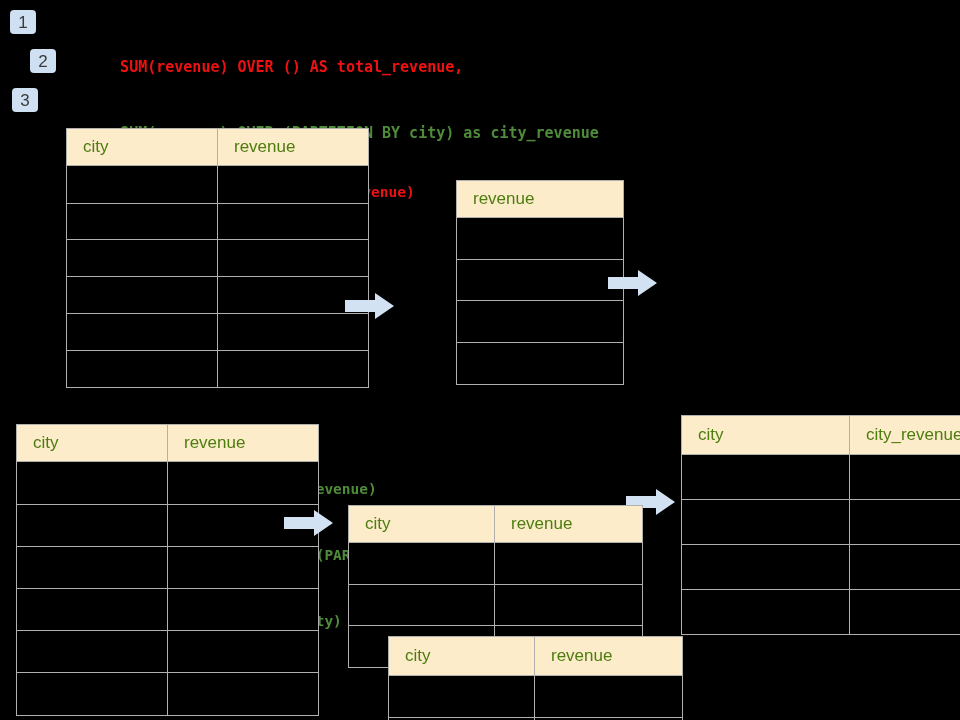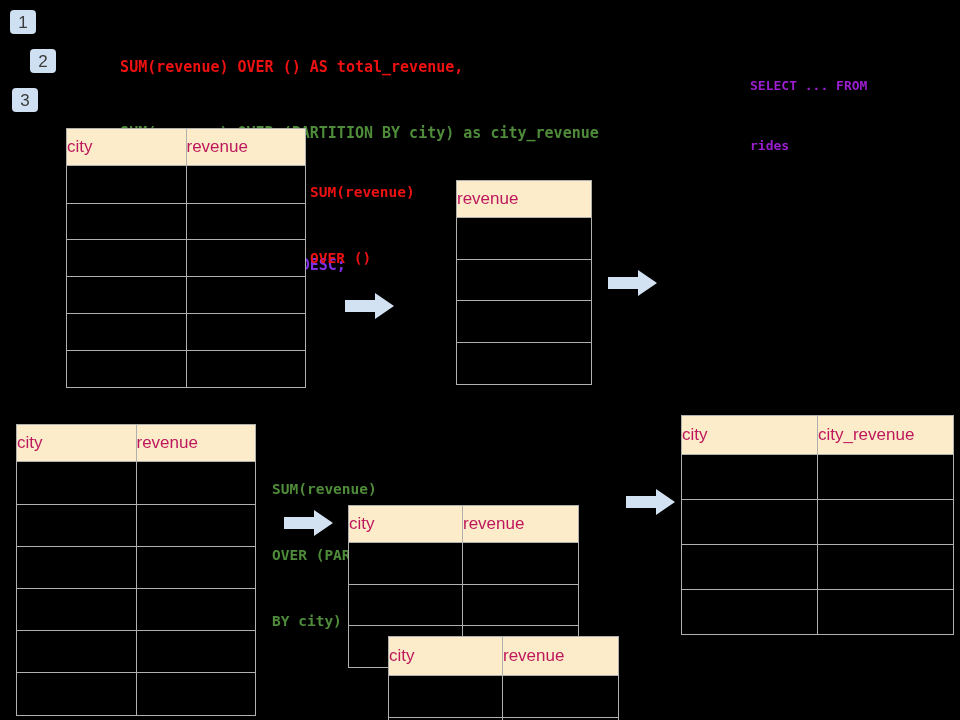--- a/index.html
+++ b/index.html
@@ -69,24 +69,24 @@
     table-layout: fixed;
     background: #000;
   }
   .tbl td {
     border: 1px solid #b0b0b0;
     padding: 0;
     background: #000000;
   }
   .tbl td.hd {
     background: #fcecc9;
-    color: #be185d;
+    color: #4d7c0f;
     font-family: "Liberation Sans", sans-serif;
     font-size: 17px;
-    padding: 0 0;
+    padding: 0 16px;
     text-align: left;
     vertical-align: middle;
     white-space: nowrap;
   }
 
   
   .arrow {
     position: absolute;
   }
 </style>
@@ -105,24 +105,20 @@
     <span>3</span>
   </div>
 
   <div class="code" style="left:84px; top:12px;">
     <div class="code-line" style="color:#ee1111;">    SUM(revenue) OVER () AS total_revenue,</div>
     <div class="code-line" style="color:#4f8c3a;">    SUM(revenue) OVER (PARTITION BY city) as city_revenue</div>
     <div class="code-line" style="color:#7f2fe0;">  FROM rides</div>
     <div class="code-line" style="color:#7f2fe0;">  ORDER by city_revenue DESC;</div>
   </div>
 
-  <div class="annot-label" style="left:750px; top:36px; color:#9b1fd0;">
-    <div>SELECT ... FROM</div>
-    <div>rides</div>
-  </div>
 
   <div class="annot" style="left:310px; top:137px; color:#ee1111;">
     <div>SUM(revenue)</div>
     <div>OVER ()</div>
   </div>
 
   <div class="annot" style="left:272px; top:434px; color:#4f8c3a;">
     <div>SUM(revenue)</div>
     <div>OVER (PARTITION</div>
     <div>BY city)</div>

